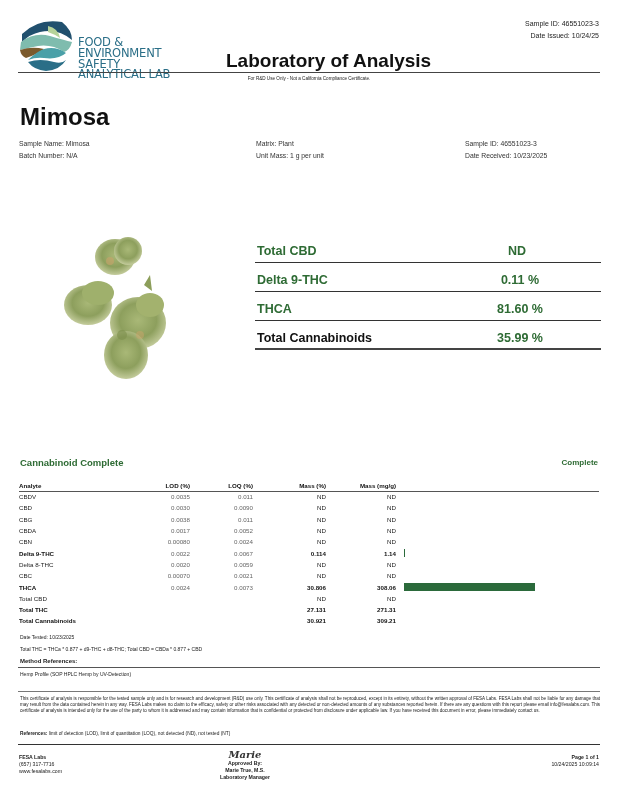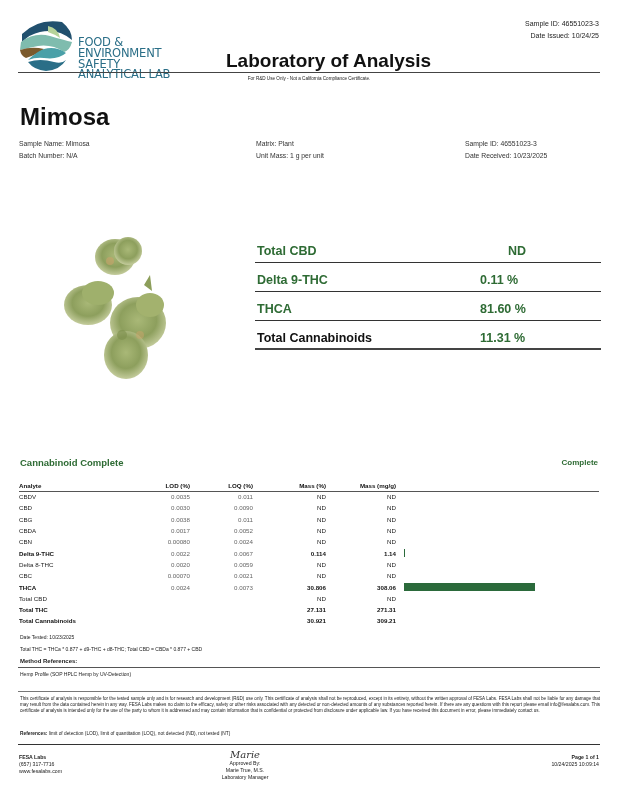--- a/index.html
+++ b/index.html
@@ -22,21 +22,21 @@
   .info-col.c2 { left: 256px; }
   .info-col.c3 { left: 465px; }
 
   .photo { position: absolute; left: 40px; top: 195px; width: 180px; height: 240px; }
 
   .summary { position: absolute; left: 255px; top: 234px; width: 346px; }
   .summary-row { display: flex; align-items: center; height: 29px; border-bottom: 1.3px solid #333; }
   .summary-row.last { border-bottom: 2.5px solid #444; }
   .summary-label { flex: 0 0 225px; font-size: 12.5px; font-weight: bold; color: #2e6b34; padding-left: 2px; padding-top: 6px; }
   .summary-label.dark { color: #111; }
-  .summary-value { flex: 0 0 80px; text-align: left; font-size: 12.5px; font-weight: bold; color: #2e6b34; padding-top: 6px; }
+  .summary-value { flex: 0 0 80px; text-align: center; font-size: 12.5px; font-weight: bold; color: #2e6b34; padding-top: 6px; }
   .summary-value.center { text-align: center; flex: 0 0 70px; margin-left: 2px; }
 
   .section-title { position: absolute; left: 20px; top: 457px; font-size: 9.5px; font-weight: bold; color: #2e6b34; }
   .section-status { position: absolute; right: 20px; top: 458px; font-size: 8px; font-weight: bold; color: #2e6b34; }
 
   .analysis { position: absolute; left: 19px; top: 481px; width: 580px; border-collapse: collapse; }
   .analysis th { font-size: 6.2px; font-weight: bold; color: #111; height: 10px; text-align: right; border-bottom: 1.1px solid #555; padding: 0; }
   .analysis th.analyte { text-align: left; }
   .analysis td { font-size: 6.2px; height: 11.3px; padding: 0; color: #222; text-align: right; }
   .analysis td.analyte { text-align: left; }
@@ -58,21 +58,21 @@
   .method-text { position: absolute; left: 20px; top: 671px; font-size: 5px; color: #222; }
 
   .disc-rule { position: absolute; left: 18px; right: 18px; top: 691px; border-top: 1px solid #777; }
   .disclaimer { position: absolute; left: 20px; top: 696px; width: 580px; font-size: 4.55px; line-height: 5.8px; color: #222; text-align: justify; }
   .references { position: absolute; left: 20px; top: 731px; font-size: 4.8px; color: #222; }
   .references b { font-weight: bold; }
 
   .foot-rule { position: absolute; left: 18px; right: 18px; top: 744px; border-top: 1.3px solid #333; }
   .foot-left { position: absolute; left: 19px; top: 754px; font-size: 5.2px; line-height: 7px; color: #222; }
   .foot-left .org { font-weight: bold; }
-  .foot-center { position: absolute; left: 0; width: 490px; top: 750px; text-align: center; font-size: 5.2px; line-height: 7px; color: #222; }
+  .foot-center { position: absolute; left: 0; width: 490px; top: 750px; text-align: center; font-size: 5.2px; line-height: 7px; color: #222; font-weight: bold; }
   .signature { font-family: "DejaVu Serif", serif; font-style: italic; font-size: 10px; line-height: 10px; color: #333; }
   .foot-right { position: absolute; right: 19px; top: 754px; text-align: right; font-size: 5.2px; line-height: 7px; color: #222; }
   .foot-right .page { font-weight: bold; }
 </style>
 </head>
 <body>
 
 <svg class="logo" viewBox="0 0 56 56">
   <circle cx="28" cy="28" r="27" fill="#ffffff"></circle>
   <path d="M4 18 Q20 2 44 6 Q54 14 54 24 Q40 12 22 16 Q12 18 4 26 Z" fill="#21506e"></path>
@@ -142,21 +142,21 @@
   <div class="summary-row">
     <div class="summary-label">Delta 9-THC</div>
     <div class="summary-value">0.11 %</div>
   </div>
   <div class="summary-row">
     <div class="summary-label">THCA</div>
     <div class="summary-value">81.60 %</div>
   </div>
   <div class="summary-row last">
     <div class="summary-label dark">Total Cannabinoids</div>
-    <div class="summary-value">11.31 %</div>
+    <div class="summary-value">35.99 %</div>
   </div>
 </div>
 
 <div class="section-title">Cannabinoid Complete</div>
 <div class="section-status">Complete</div>
 
 <table class="analysis">
   <thead>
     <tr>
       <th class="analyte col-analyte">Analyte</th>

